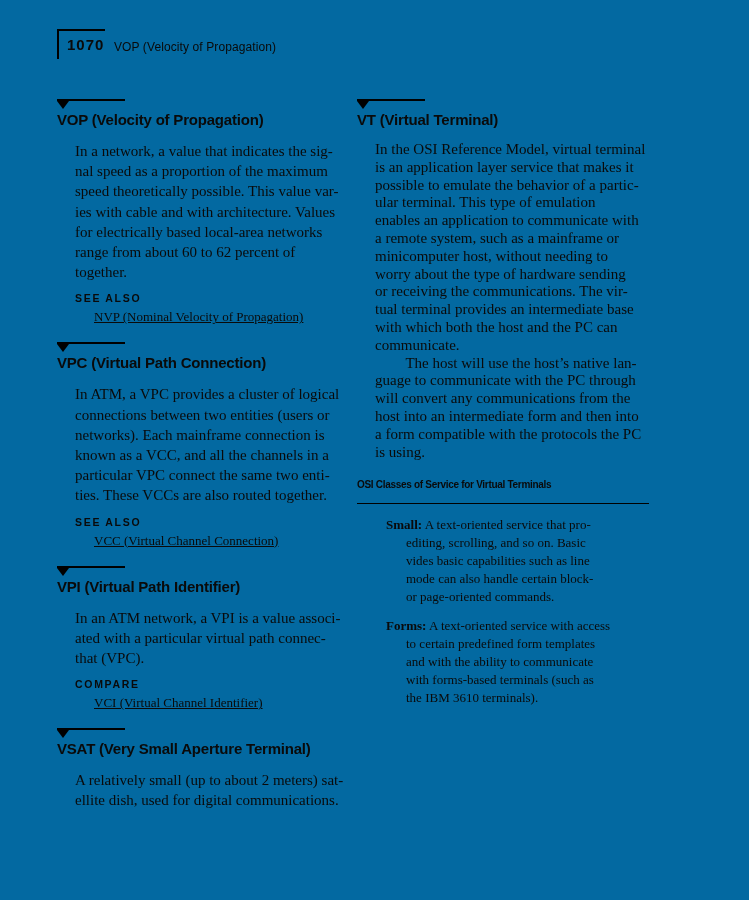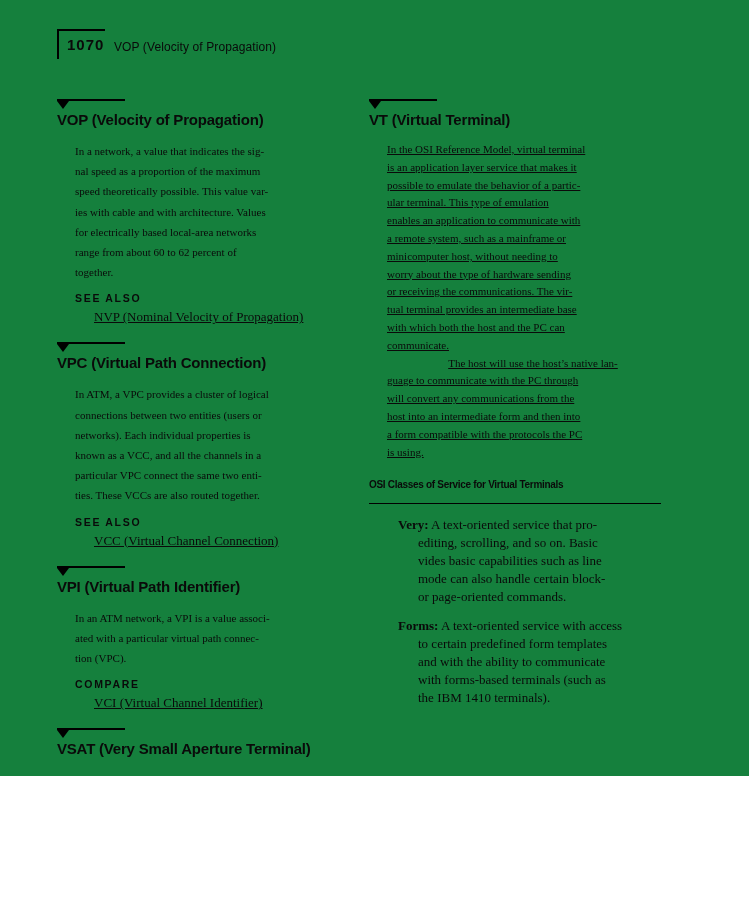--- a/index.html
+++ b/index.html
@@ -1,20 +1,20 @@
 <!DOCTYPE html>
 <html><head>
 <meta charset="utf-8">
 <style>
   html, body { margin: 0; padding: 0; background: #ffffff; }
   .page {
     position: relative;
     width: 749px;
-    height: 776px;
-    background: #15803d;
+    height: 900px;
+    background: #0369a1;
     color: #0a0a0a;
     font-family: "Liberation Serif", serif;
     overflow: hidden;
   }
 
   
   .rh-vline { position: absolute; left: 57px; top: 29px; width: 2px; height: 30px; background: #000; }
   .rh-hline { position: absolute; left: 57px; top: 29px; width: 48px; height: 2px; background: #000; }
   .rh-pagenum {
     position: absolute; left: 67px; top: 36px;
@@ -23,21 +23,21 @@
   }
   .rh-title {
     position: absolute; left: 114px; top: 40px;
     font-family: "Liberation Sans", sans-serif;
     font-size: 12px; letter-spacing: 0.1px;
   }
 
   
   .col { position: absolute; top: 99px; width: 292px; }
   #col-left  { left: 57px; }
-  #col-right { left: 357px; margin-left: 12px; }
+  #col-right { left: 357px; }
 
   .section + .section { margin-top: 16px; }
 
   
   .marker { position: relative; width: 68px; border-top: 2px solid #000; height: 9px; }
   .marker::after {
     content: ""; position: absolute; left: 0; top: 0;
     width: 0; height: 0;
     border-left: 6px solid transparent;
     border-right: 6px solid transparent;
@@ -54,24 +54,24 @@
   .subheading {
     margin: 12px 0 0 0;
     padding-bottom: 10px;
     border-bottom: 1.5px solid #000;
     font-family: "Liberation Sans", sans-serif;
     font-weight: bold; font-size: 10px; line-height: 16px;
     letter-spacing: -0.3px;
     white-space: nowrap;
   }
 
-  .para { margin: 12px 0 0 18px; font-size: 11px; }
+  .para { margin: 12px 0 0 18px; font-size: 15px; }
   .para + .para { margin-top: 0; }
   #col-left  .para { line-height: 20.2px; }
-  #col-right .para { line-height: 17.8px; text-decoration: underline; }
+  #col-right .para { line-height: 17.8px; }
   .tline { white-space: nowrap; }
   .fi { text-indent: 18px; text-align: center; }
 
   .xref-label {
     margin: 10px 0 0 18px;
     font-family: "Liberation Sans", sans-serif;
     font-weight: bold; font-size: 10.5px; letter-spacing: 1.7px;
   }
   .xref-item { margin: 4px 0 0 37px; font-size: 13px; line-height: 18px; white-space: nowrap; text-decoration: underline; }
 
@@ -103,35 +103,35 @@
         </div>
         <div class="xref-label">SEE ALSO</div>
         <div class="xref-item">NVP (Nominal Velocity of Propagation)</div>
       </div>
       <div class="section">
         <div class="marker"></div>
         <h2 class="entry-title">VPC (Virtual Path Connection)</h2>
         <div class="para">
           <div class="tline">In ATM, a VPC provides a cluster of logical</div>
           <div class="tline">connections between two entities (users or</div>
-          <div class="tline">networks). Each individual properties is</div>
+          <div class="tline">networks). Each mainframe connection is</div>
           <div class="tline">known as a VCC, and all the channels in a</div>
           <div class="tline">particular VPC connect the same two enti-</div>
           <div class="tline">ties. These VCCs are also routed together.</div>
         </div>
         <div class="xref-label">SEE ALSO</div>
         <div class="xref-item">VCC (Virtual Channel Connection)</div>
       </div>
       <div class="section">
         <div class="marker"></div>
         <h2 class="entry-title">VPI (Virtual Path Identifier)</h2>
         <div class="para">
           <div class="tline">In an ATM network, a VPI is a value associ-</div>
           <div class="tline">ated with a particular virtual path connec-</div>
-          <div class="tline">tion (VPC).</div>
+          <div class="tline">that (VPC).</div>
         </div>
         <div class="xref-label">COMPARE</div>
         <div class="xref-item">VCI (Virtual Channel Identifier)</div>
       </div>
       <div class="section">
         <div class="marker"></div>
         <h2 class="entry-title">VSAT (Very Small Aperture Terminal)</h2>
         <div class="para">
           <div class="tline">A relatively small (up to about 2 meters) sat-</div>
           <div class="tline">ellite dish, used for digital communications.</div>
@@ -161,28 +161,28 @@
           <div class="tline">guage to communicate with the PC through</div>
           <div class="tline">will convert any communications from the</div>
           <div class="tline">host into an intermediate form and then into</div>
           <div class="tline">a form compatible with the protocols the PC</div>
           <div class="tline">is using.</div>
         </div>
       </div>
       <div class="section">
         <h3 class="subheading">OSI Classes of Service for Virtual Terminals</h3>
         <div class="titem">
-          <div class="tline"><span class="term">Very:</span> A text-oriented service that pro-</div>
+          <div class="tline"><span class="term">Small:</span> A text-oriented service that pro-</div>
           <div class="tline cont">editing, scrolling, and so on. Basic</div>
           <div class="tline cont">vides basic capabilities such as line</div>
           <div class="tline cont">mode can also handle certain block-</div>
           <div class="tline cont">or page-oriented commands.</div>
         </div>
         <div class="titem">
           <div class="tline"><span class="term">Forms:</span> A text-oriented service with access</div>
           <div class="tline cont">to certain predefined form templates</div>
           <div class="tline cont">and with the ability to communicate</div>
           <div class="tline cont">with forms-based terminals (such as</div>
-          <div class="tline cont">the IBM 1410 terminals).</div>
+          <div class="tline cont">the IBM 3610 terminals).</div>
         </div>
       </div>
     </div>
 </div>
 
 </body></html>

